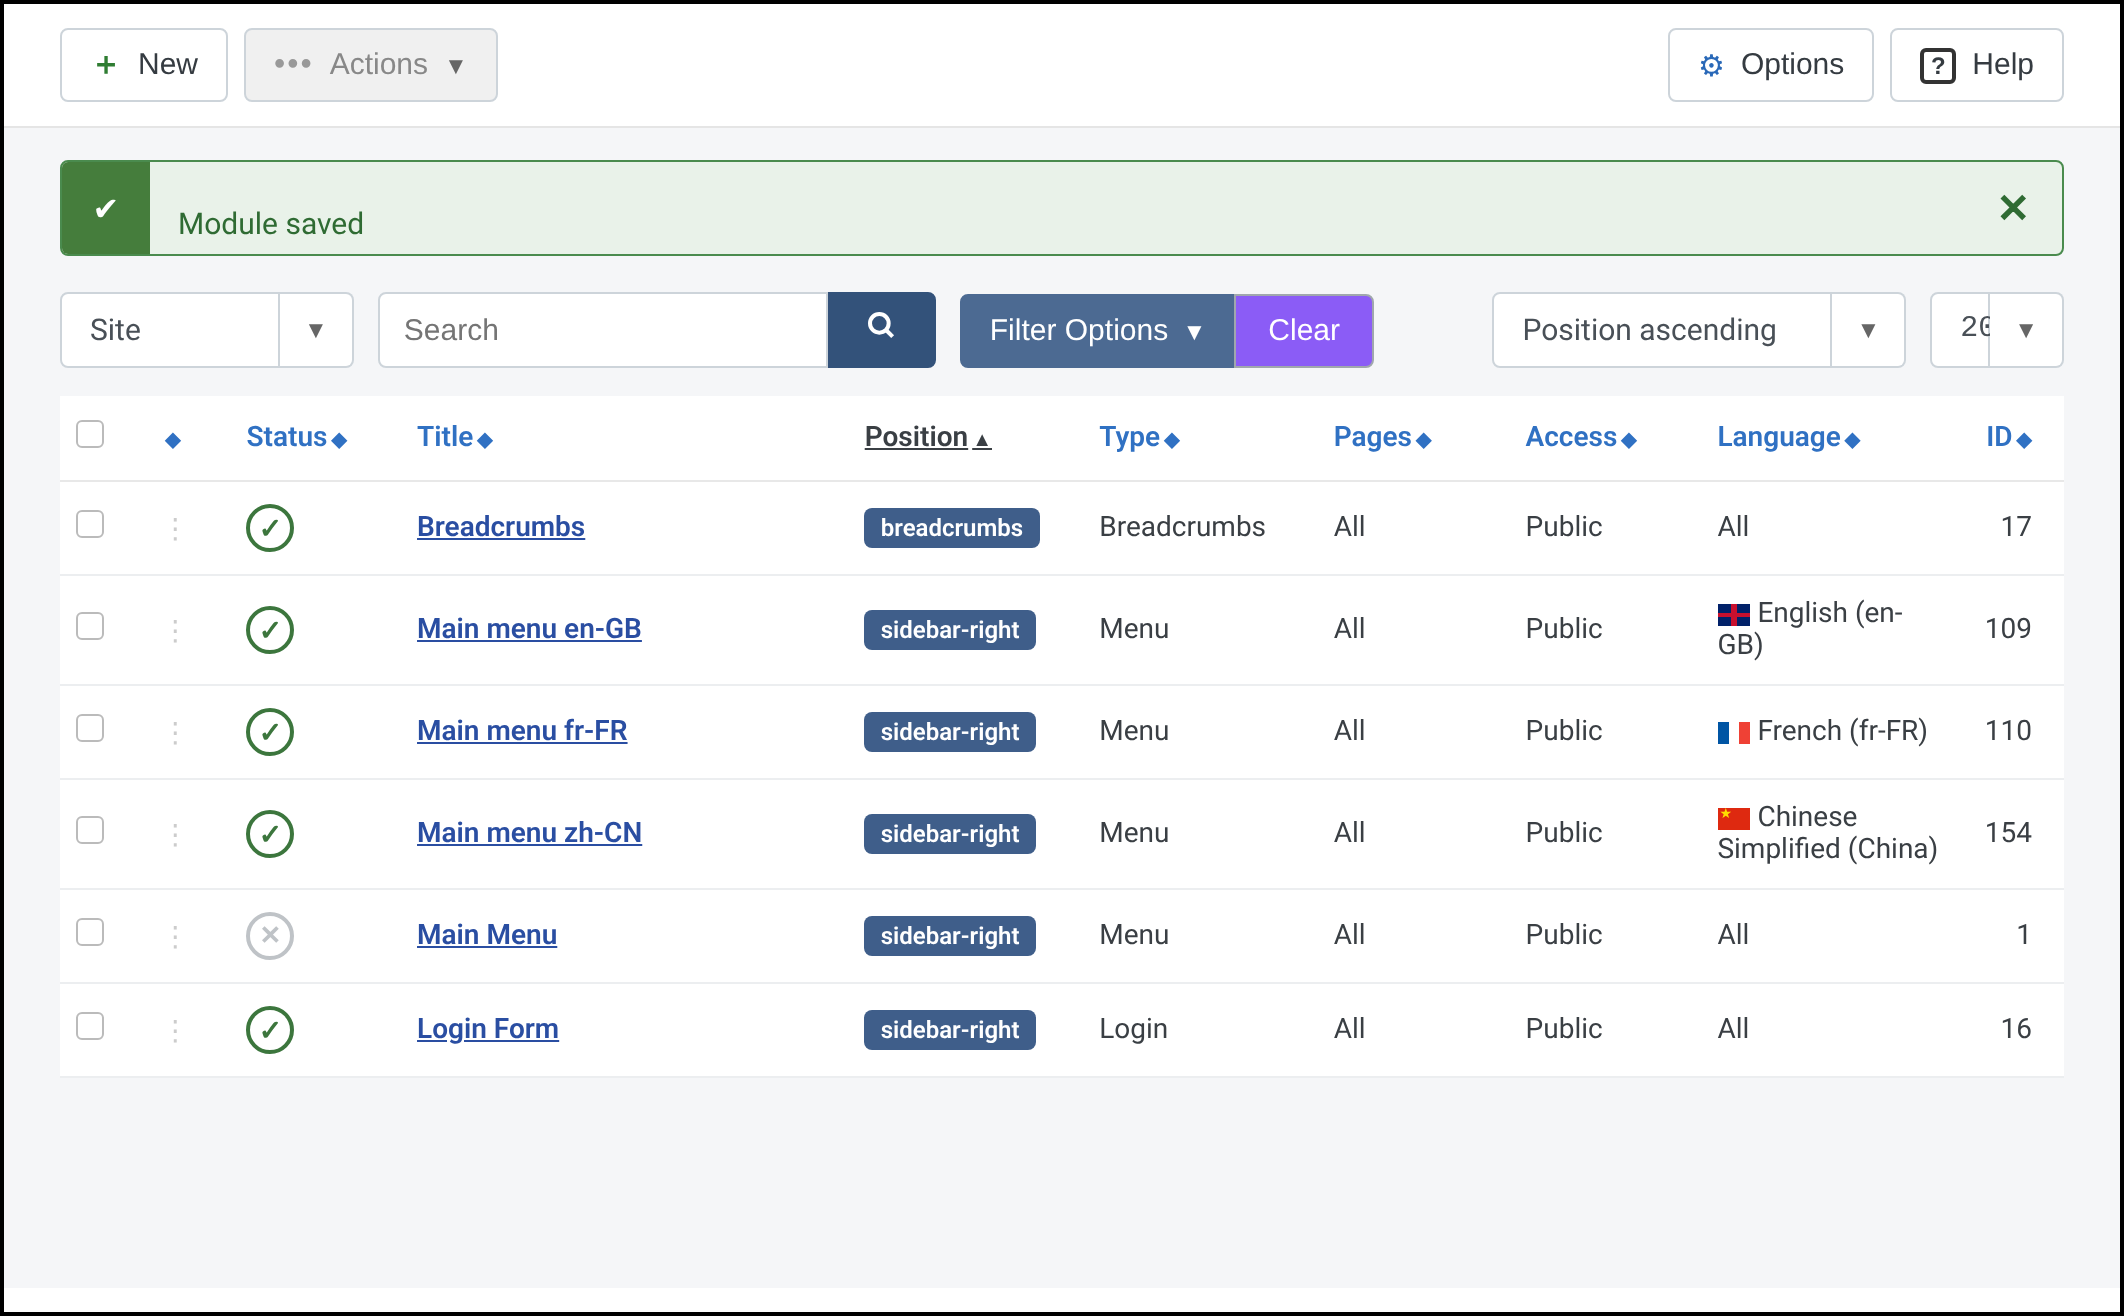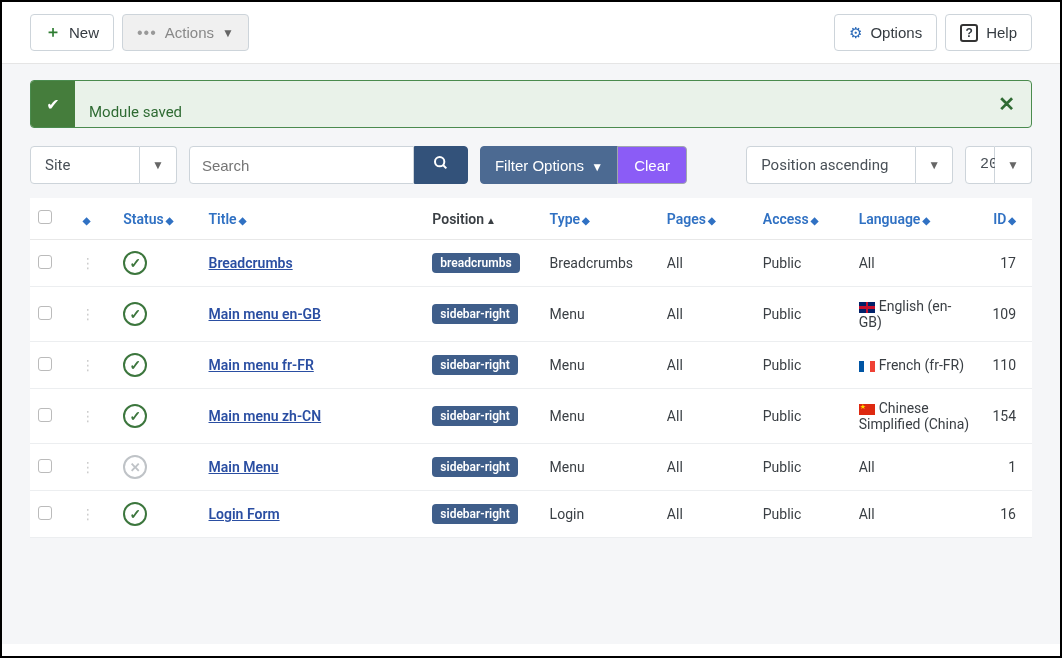--- a/index.html
+++ b/index.html
@@ -22,21 +22,21 @@
 .sel { display:flex; }
 .sel-box { background:#fff; border:1px solid #cdd4da; border-radius:4px 0 0 4px; padding: 9px 14px; font-size:15px; color:#495057; }
 .sel-car { background:#fff; border:1px solid #cdd4da; border-left:none; border-radius:0 4px 4px 0; padding: 9px 12px; display:flex; align-items:center; }
 .search-wrap { display:flex; flex:0 0 265px; }
 .search-in { flex:1; border:1px solid #cdd4da; border-radius:4px 0 0 4px; padding:5px 12px; font-size:15px; color:#777; background:#fff; }
 .search-btn { background:#33527a; border:1px solid #33527a; border-radius:0 4px 4px 0; padding:0 18px; color:#fff; display:flex; align-items:center; cursor:pointer; }
 .btn-filter { background:#4c6a92; color:#fff; border:1px solid #4c6a92; padding:9px 14px; border-radius:4px 0 0 4px; font-size:15px; cursor:pointer; }
 .btn-clear { background:#8b5cf6; color:#fff; border:1px solid #a0a7ad; padding:9px 16px; border-radius:0 4px 4px 0; font-size:15px; cursor:pointer; margin-left:-1px; }
 table { width:100%; background:#fff; border-collapse: collapse; }
 thead th { padding: 12px 8px; text-align:left; font-size:14px; color:#3071c3; font-weight:600; border-bottom:1px solid #e8e8e8; }
-thead th.plain { color:#3a3f44; }
+thead th.plain { color:#3a3f44;text-decoration:underline; }
 tbody td { padding: 11px 8px; border-bottom:1px solid #eceef0; font-size:14px; color:#3a3f44; vertical-align: middle; }
 .chk { width:14px; height:14px; border:1px solid #bbb; border-radius:3px; display:inline-block; cursor:pointer; }
 .vdots { color:#ccc; font-size:14px; cursor:pointer; }
 .status-ok { display:inline-flex; width:24px; height:24px; border:2px solid #3c763d; border-radius:50%; align-items:center; justify-content:center; color:#3c763d; font-size:14px; font-weight:bold; }
 .status-off { display:inline-flex; width:24px; height:24px; border:2px solid #bfc3c7; border-radius:50%; align-items:center; justify-content:center; color:#bfc3c7; font-size:13px; font-weight:bold; }
 .title-link { color:#2a4ea2; font-weight:600; text-decoration: underline; cursor:pointer; }
 .badge { background:#3f5e8a; color:#fff; padding:3px 8px; border-radius:4px; font-size:12px; font-weight:600; display:inline-block; }
 .sort-ic { font-size:10px; margin-left:2px; }
 .sort-asc { font-size:10px; margin-left:2px; }
 .flag { display:inline-block; width:16px; height:11px; margin-right:4px; vertical-align:middle; position:relative; }
@@ -93,21 +93,21 @@
       <input class="search-in" placeholder="Search" style="">
       <div class="search-btn">
         <span>
           <svg width="16" height="16" viewBox="0 0 24 24" fill="none" stroke="#fff" stroke-width="3">
               <circle cx="10" cy="10" r="7"></circle>
               <line x1="20" y1="20" x2="15" y2="15"></line>
             </svg>
         </span>
       </div>
     </div>
-    <div style="display:flex;">
+    <div style="display:flex;align-items:flex-end;">
       <button class="btn-filter">
         <span>Filter Options</span>
         <span class="icon-chev" style="color:#fff; margin-left:3px;">▼</span>
       </button>
       <button class="btn-clear">Clear</button>
     </div>
     <div class="sel" style="margin-left:auto;">
       <div class="sel-box" style="width:170px;">Position ascending</div>
       <div class="sel-car">
           <span class="icon-chev">▼</span>

